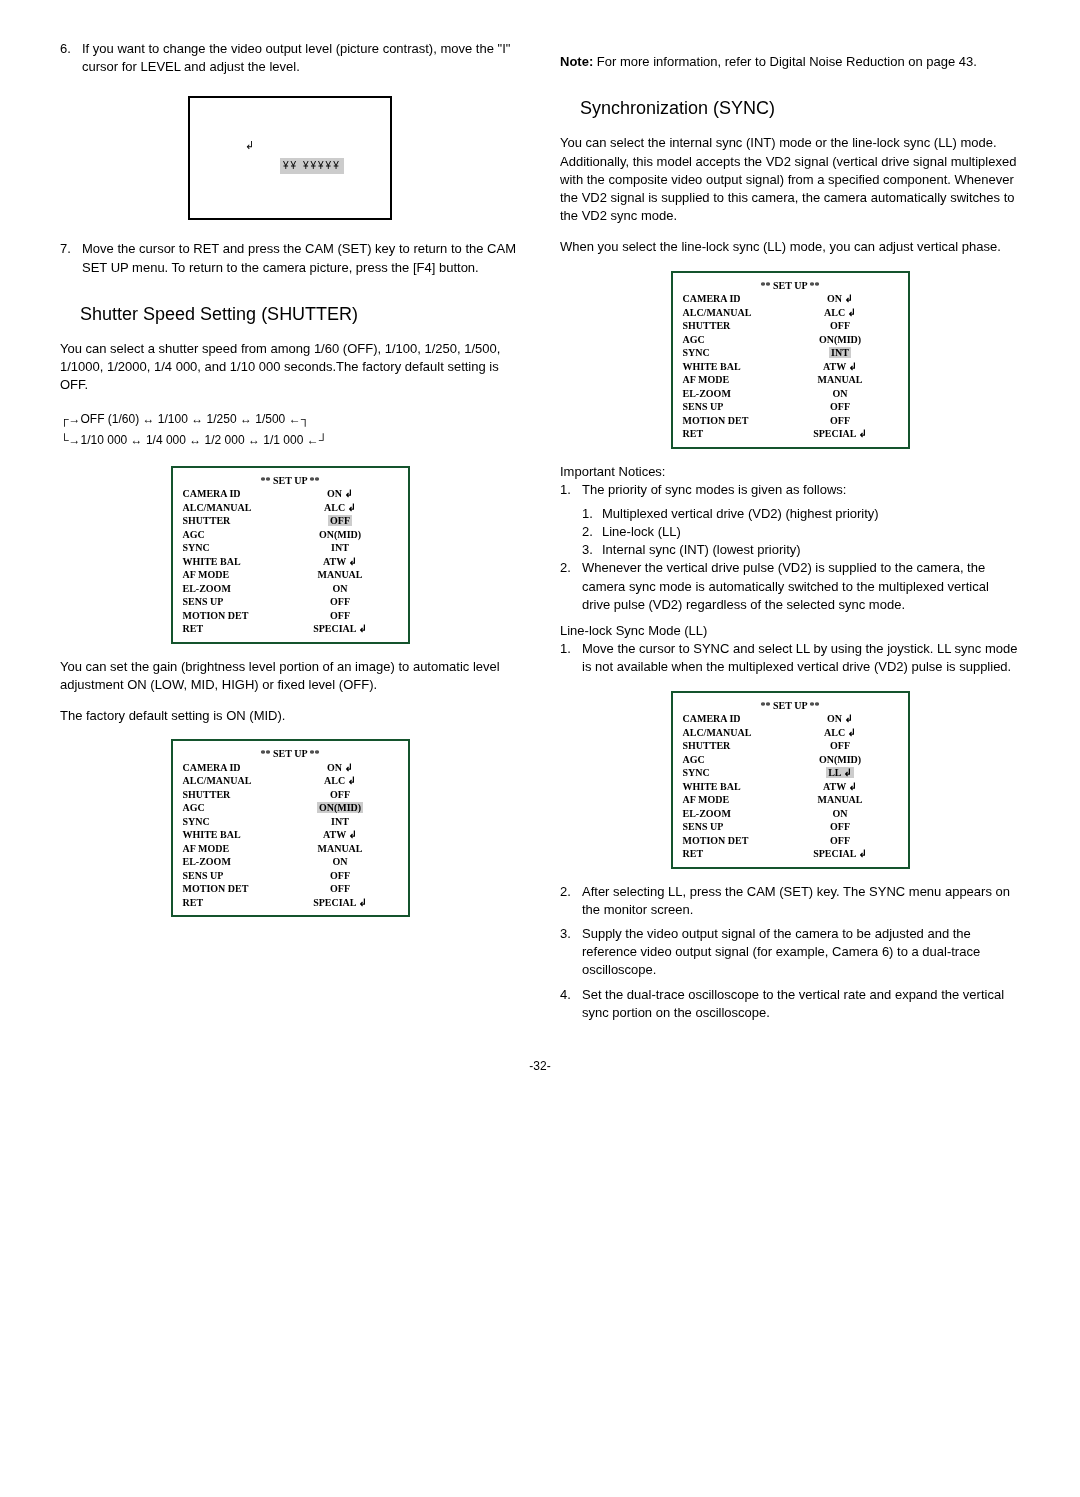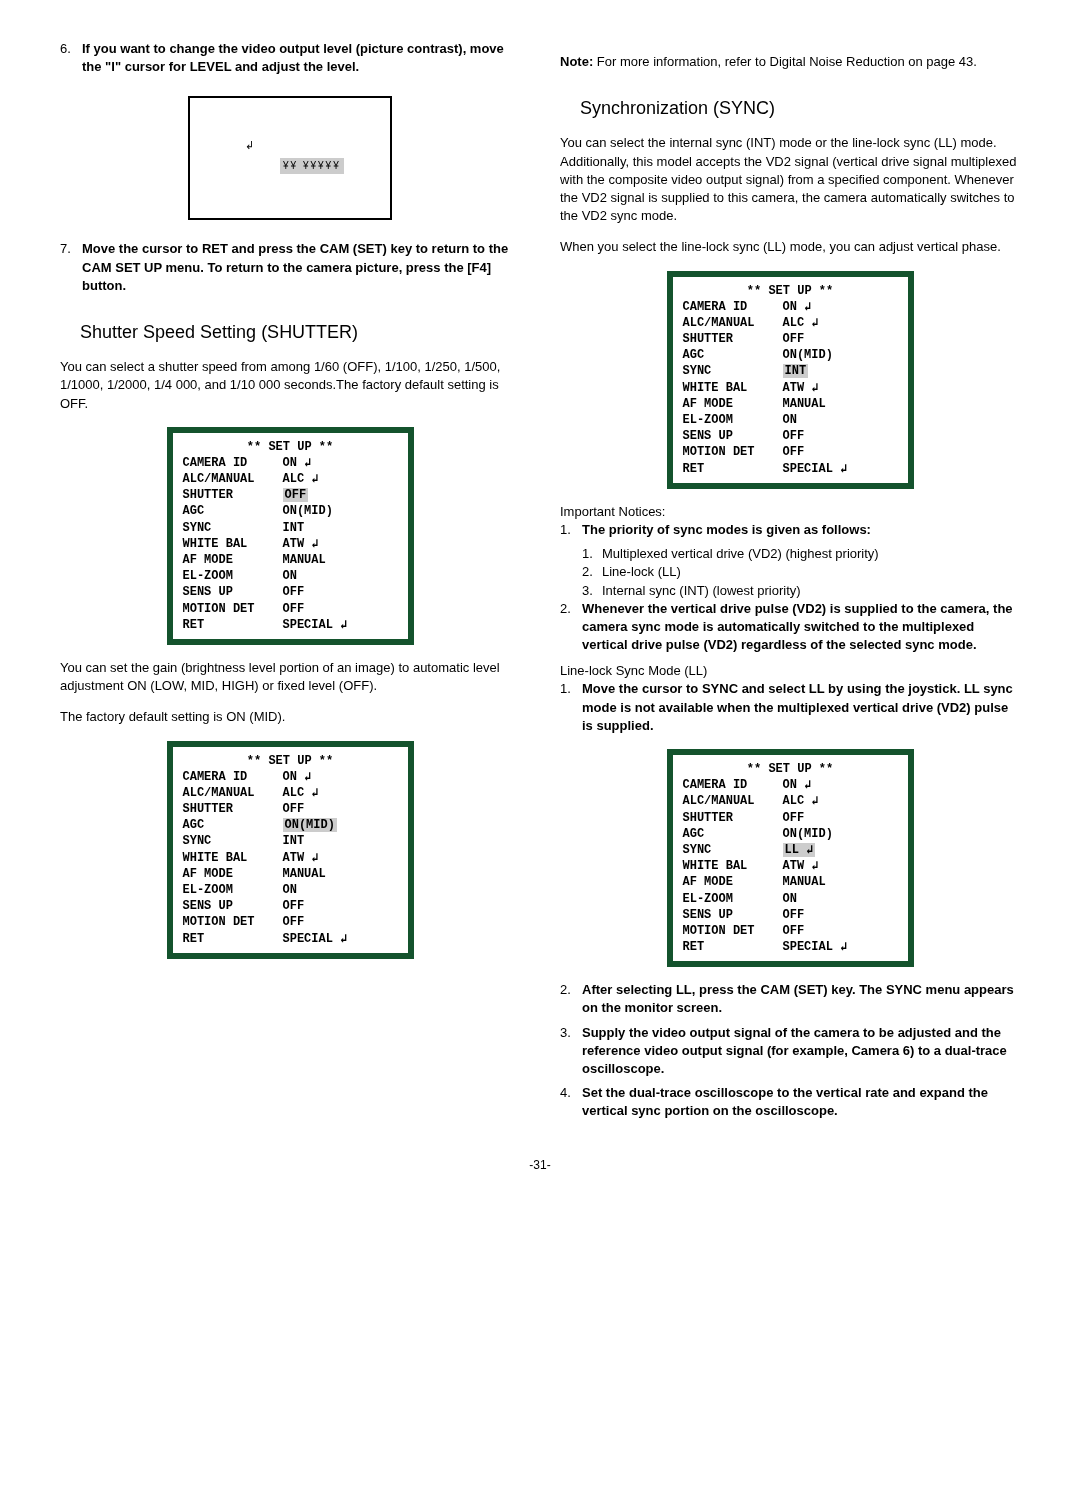--- a/index.html
+++ b/index.html
@@ -20,21 +20,20 @@
   }
   .num-item {
     display: flex;
     margin-bottom: 6px;
   }
   .num-item .num {
     flex: 0 0 22px;
   }
   .num-item .content {
     flex: 1;
-    font-weight: bold;
   }
   .sub-num-item {
     display: flex;
     margin-left: 22px;
   }
   .sub-num-item .num {
     flex: 0 0 20px;
   }
   .level-box {
     border: 2px solid #000;
@@ -60,37 +59,38 @@
   }
   h2.section {
     font-size: 18px;
     font-weight: normal;
     margin: 25px 0 8px 0;
   }
   h2.section.indent {
     margin-left: 20px;
   }
   .menu-box {
-    border: 6px solid #14532d;
+    border: 2px solid #14532d;
     width: 215px;
     margin: 14px auto;
     padding: 6px 10px;
-    font-family: Liberation Mono, monospace;
-    font-size: 12px;
+    font-family: Liberation Serif, serif;
+    font-size: 10px;
     font-weight: bold;
     line-height: 1.35;
   }
   .menu-row {
     display: flex;
   }
   .menu-label {
     flex: 0 0 100px;
   }
   .menu-val {
     flex: 1;
+    text-align: center;
   }
   .menu-title {
     text-align: center;
   }
   .hl {
     background: #ccc;
     padding: 0 2px;
   }
   .flow-diagram {
     font-size: 12px;
@@ -126,20 +126,24 @@
     </div>
 
     <div class="num-item">
       <div class="num">7.</div>
       <div class="content">Move the cursor to RET and press the CAM (SET) key to return to the CAM SET UP menu. To return to the camera picture, press the [F4] button.</div>
     </div>
 
     <h2 class="section indent">Shutter Speed Setting (SHUTTER)</h2>
     <p>You can select a shutter speed from among 1/60 (OFF), 1/100, 1/250, 1/500, 1/1000, 1/2000, 1/4 000, and 1/10 000 seconds.The factory default setting is OFF.</p>
 
+    <div class="flow-diagram">
+      <div>┌→<span>OFF (1/60) ↔ 1/100 ↔ 1/250 ↔ 1/500</span> ←┐</div>
+      <div>└→<span>1/10 000 ↔ 1/4 000 ↔ 1/2 000 ↔ 1/1 000</span> ←┘</div>
+    </div>
 
     <div class="menu-box">
       <div class="menu-title">** SET UP **</div>
       <div class="menu-row">
           <span class="menu-label">CAMERA ID</span>
           <span class="menu-val">ON ↲</span>
         </div>
       <div class="menu-row">
           <span class="menu-label">ALC/MANUAL</span>
           <span class="menu-val">ALC ↲</span>
@@ -380,13 +384,13 @@
       <div class="content">Supply the video output signal of the camera to be adjusted and the reference video output signal (for example, Camera 6) to a dual-trace oscilloscope.</div>
     </div>
     <div class="num-item">
       <div class="num">4.</div>
       <div class="content">Set the dual-trace oscilloscope to the vertical rate and expand the vertical sync portion on the oscilloscope.</div>
     </div>
 
   </div>
 </div>
 
-<div class="page-num">-31-</div>
+<div class="page-num">-32-</div>
 
 </body></html>

